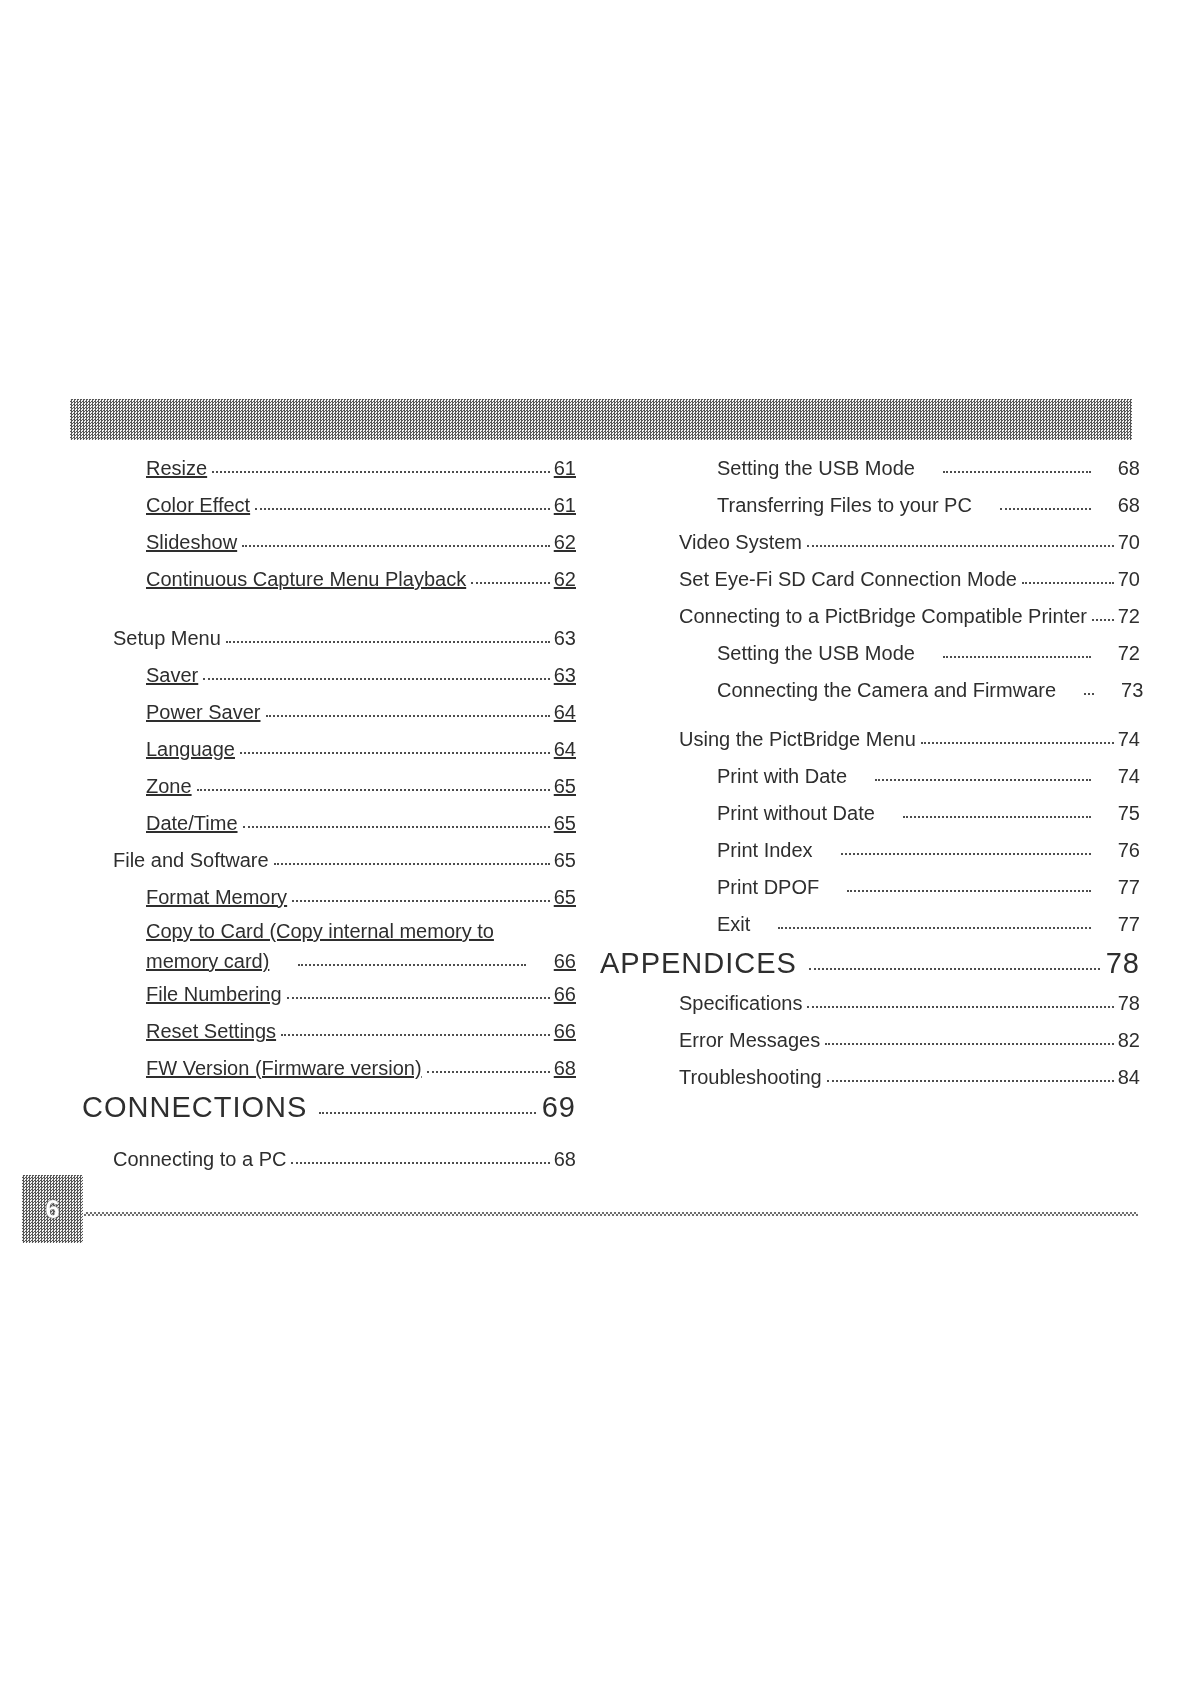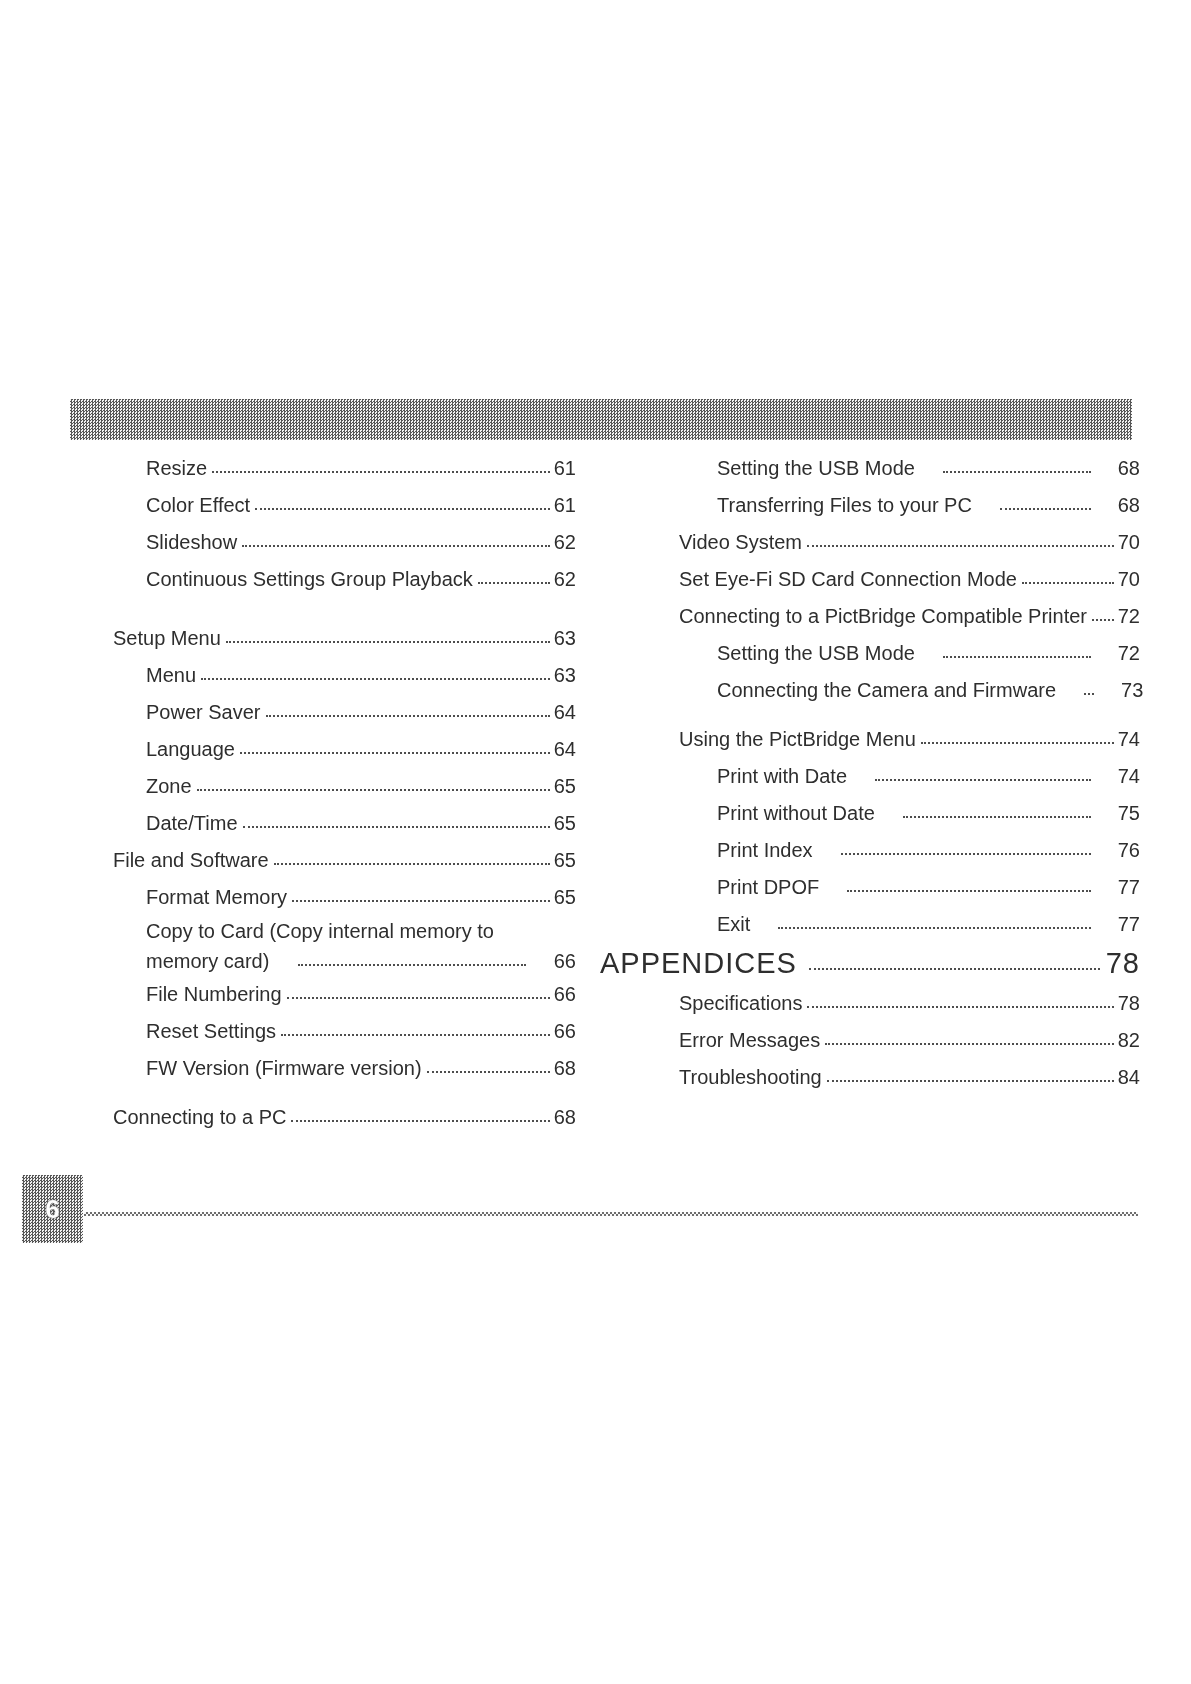--- a/index.html
+++ b/index.html
@@ -19,21 +19,21 @@
   }
   .col{position:absolute;top:447px;}
   #col-left{left:82px;width:494px;}
   #col-right{left:600px;width:540px;}
   .row{
     display:flex;align-items:flex-end;
     height:37px;box-sizing:border-box;padding-bottom:6px;
     font-size:20px;line-height:1;white-space:nowrap;
   }
   #col-left  .lvl1{padding-left:31px;}
-  #col-left  .lvl2{padding-left:64px;}
+  #col-left  .lvl2{padding-left:64px;text-decoration:underline;}
   #col-right .lvl1{padding-left:79px;}
   #col-right .lvl2{padding-left:117px;gap:23px;}
   .leader{
     flex:1 1 auto;min-width:10px;
     border-bottom:2px dotted #4d4d4d;
     margin:0 4px 5px 5px;
   }
   .pg{flex:0 0 auto;}
   .hrow{
     font-size:29px;height:42px;padding-bottom:4px;
@@ -75,31 +75,31 @@
       <span class="lbl">Color Effect</span>
       <span class="leader"></span>
       <span class="pg">61</span>
     </div>
     <div class="row lvl2">
       <span class="lbl">Slideshow</span>
       <span class="leader"></span>
       <span class="pg">62</span>
     </div>
     <div class="row lvl2">
-      <span class="lbl">Continuous Settings Group Playback</span>
+      <span class="lbl">Continuous Capture Menu Playback</span>
       <span class="leader"></span>
       <span class="pg">62</span>
     </div>
     <div class="row lvl1 gap-lg">
       <span class="lbl">Setup Menu</span>
       <span class="leader"></span>
       <span class="pg">63</span>
     </div>
     <div class="row lvl2">
-      <span class="lbl">Menu</span>
+      <span class="lbl">Saver</span>
       <span class="leader"></span>
       <span class="pg">63</span>
     </div>
     <div class="row lvl2">
       <span class="lbl">Power Saver</span>
       <span class="leader"></span>
       <span class="pg">64</span>
     </div>
     <div class="row lvl2">
       <span class="lbl">Language</span>
@@ -141,20 +141,25 @@
     </div>
     <div class="row lvl2">
       <span class="lbl">Reset Settings</span>
       <span class="leader"></span>
       <span class="pg">66</span>
     </div>
     <div class="row lvl2">
       <span class="lbl">FW Version (Firmware version)</span>
       <span class="leader"></span>
       <span class="pg">68</span>
+    </div>
+    <div class="row hrow">
+      <span class="lbl">CONNECTIONS</span>
+      <span class="leader"></span>
+      <span class="pg">69</span>
     </div>
     <div class="row lvl1 gap-md">
       <span class="lbl">Connecting to a PC</span>
       <span class="leader"></span>
       <span class="pg">68</span>
     </div>
   </div>
 
 <div class="col" id="col-right">
     <div class="row lvl2">

